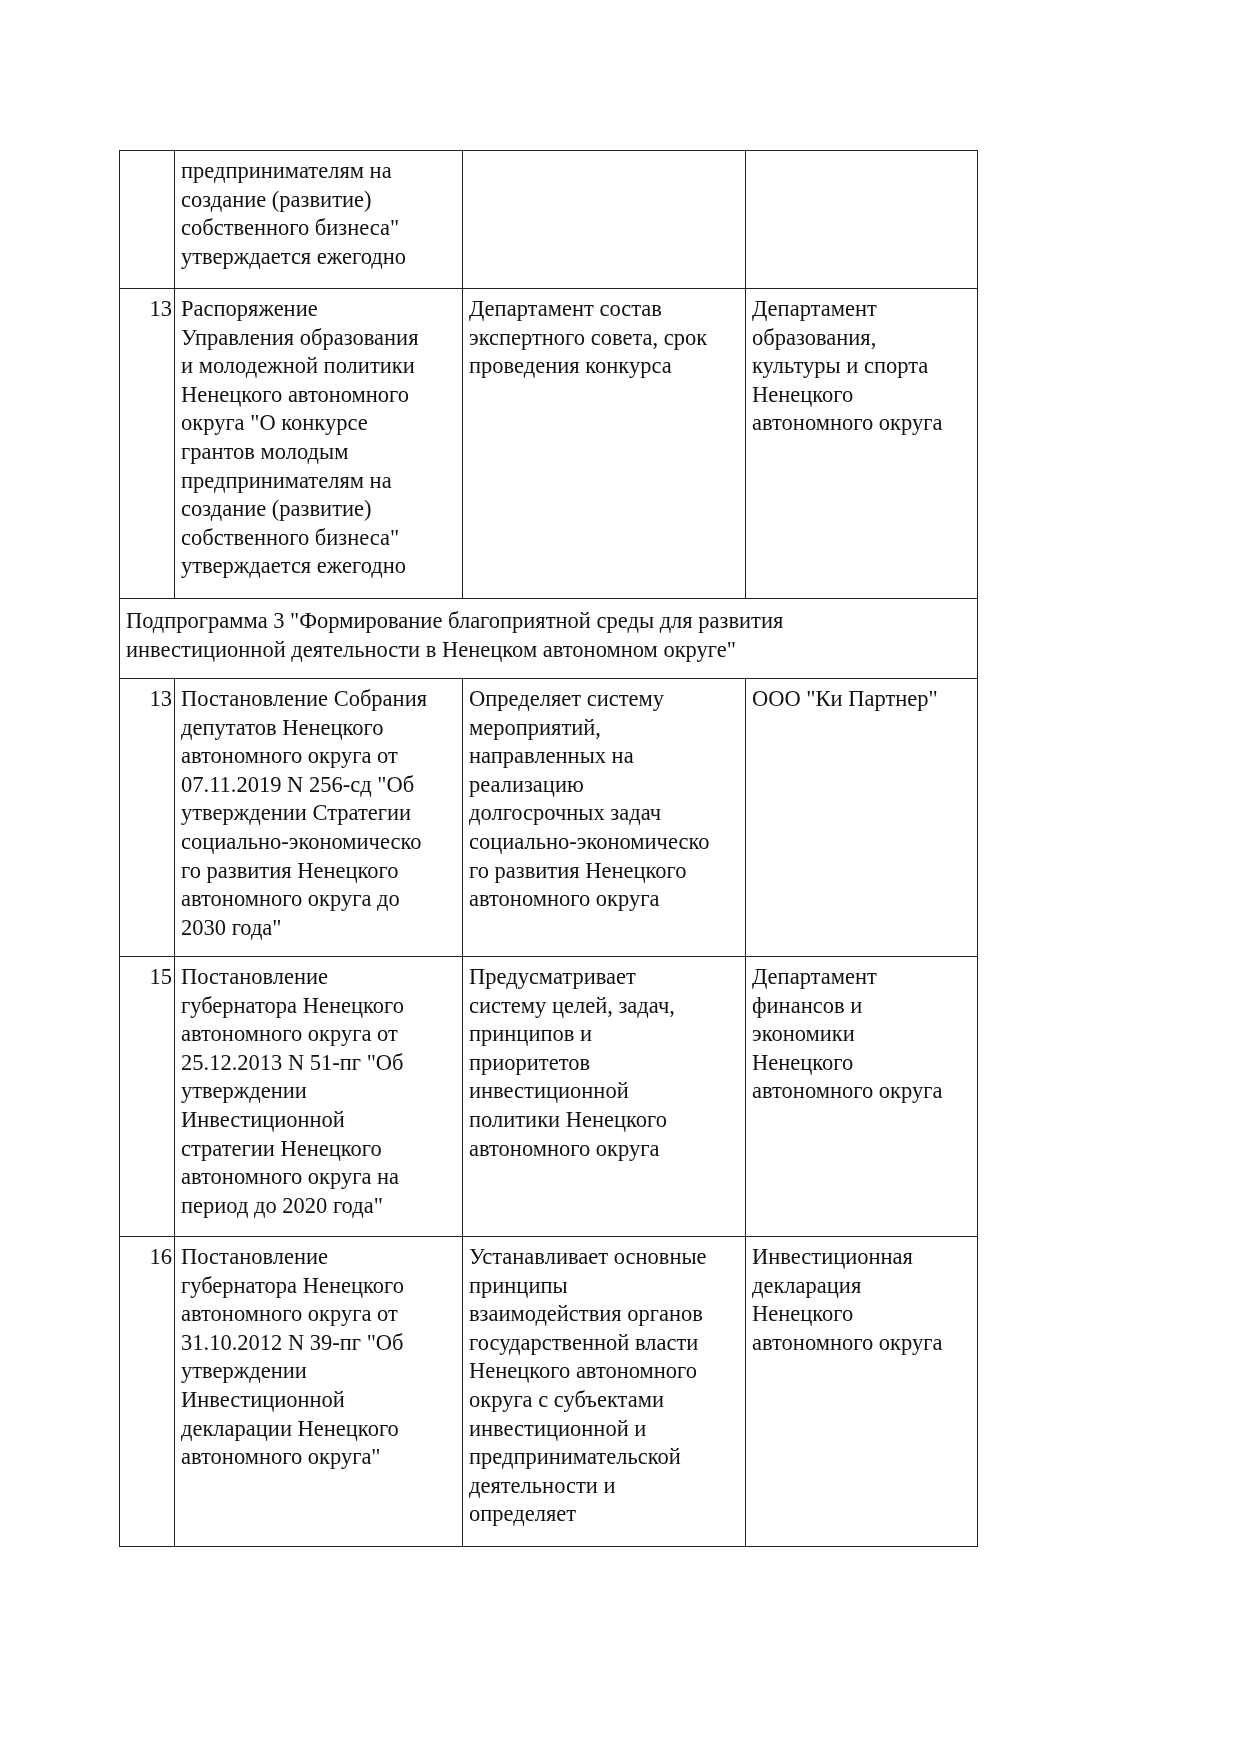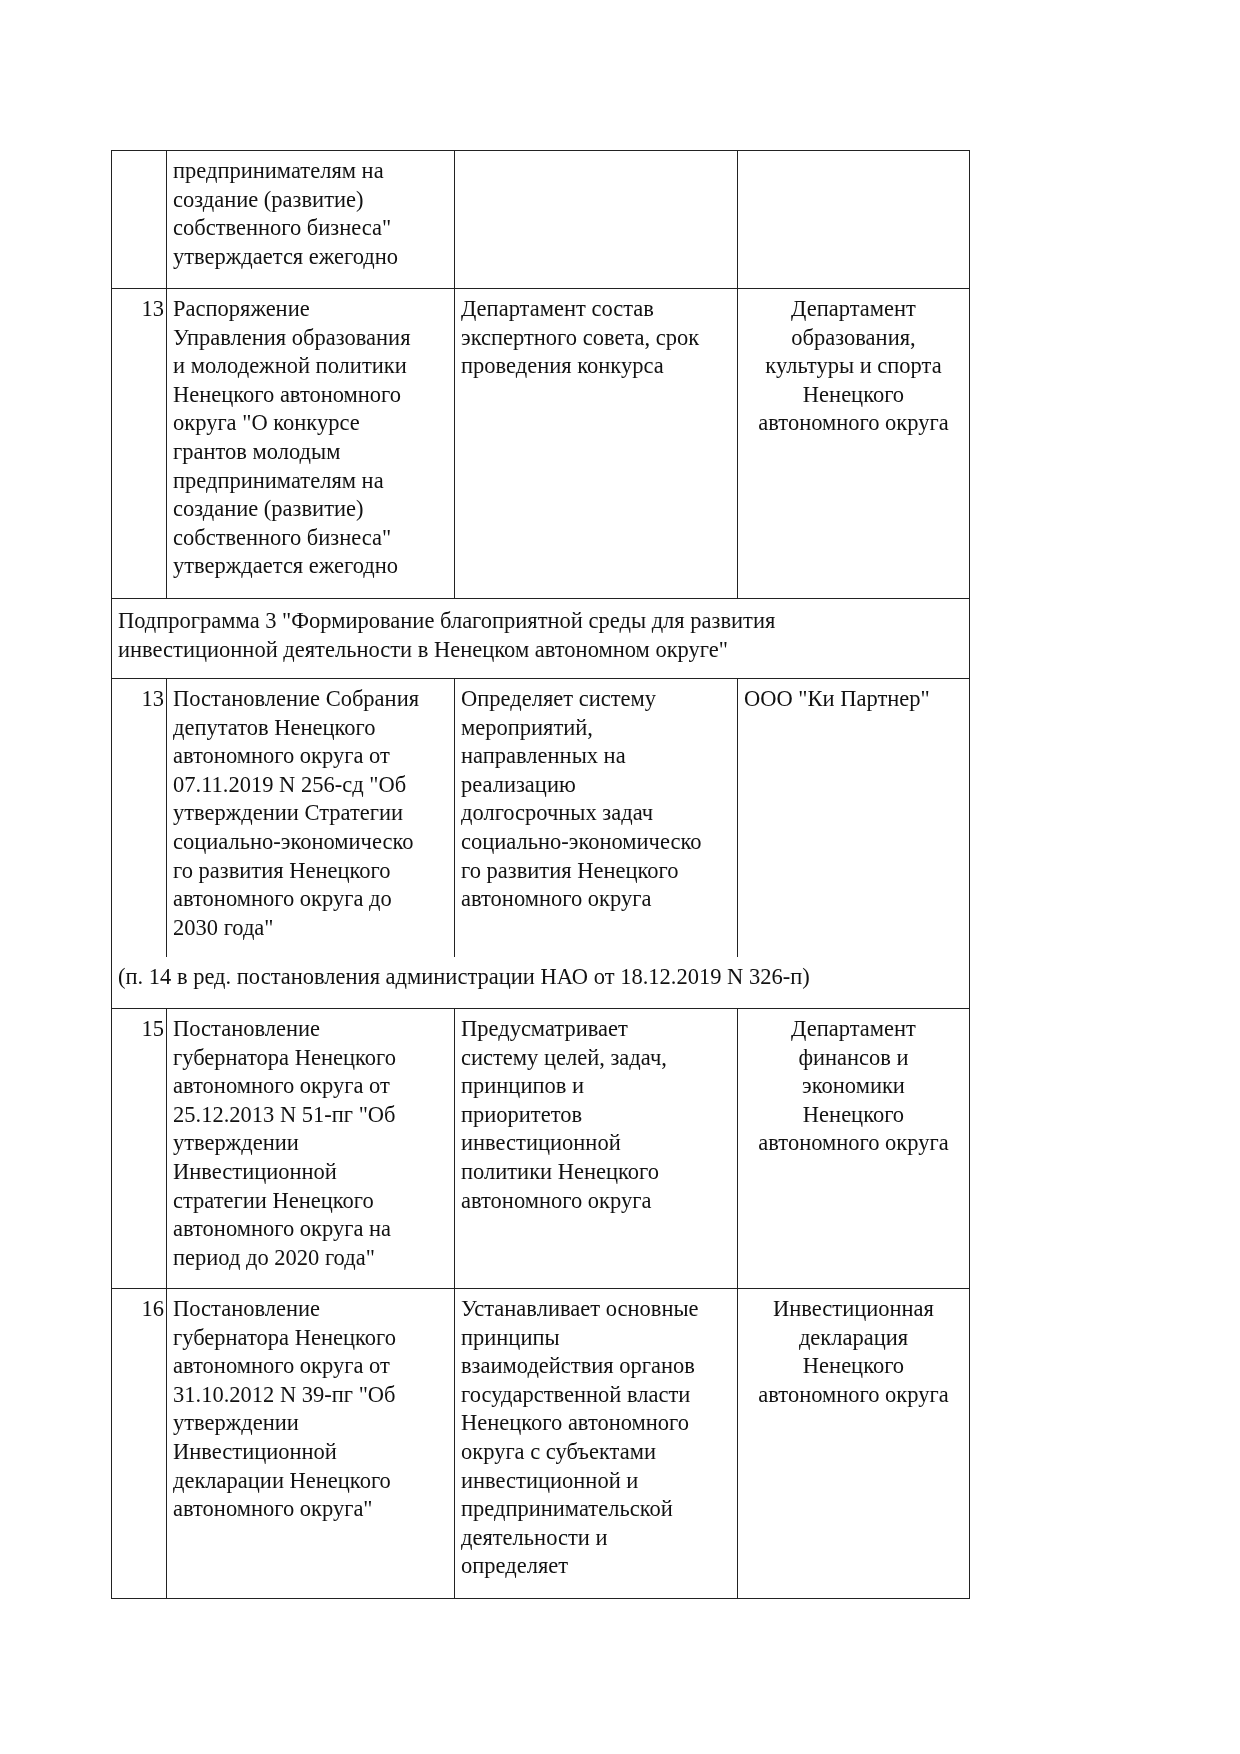--- a/index.html
+++ b/index.html
@@ -1,23 +1,23 @@
 <!DOCTYPE html>
 <html><head>
 <meta charset="utf-8">
 <style>
   html, body { margin:0; padding:0; background:#ffffff; }
   body { width:1240px; height:1754px; position:relative; overflow:hidden;
          font-family:"Liberation Serif", "DejaVu Serif", serif; color:#111; }
   .page { position:absolute; left:111px; top:150px; width:858px; }
-  table { border-collapse:collapse; width:858px; table-layout:fixed; }
+  table { border-collapse:collapse; width:858px; table-layout:fixed;margin-left:8px; }
   td { border:1.5px solid #222; vertical-align:top; font-size:22.5px; line-height:28.6px;
        padding:6px 6px 8px 6px; }
   td.num { text-align:right; padding-left:2px; padding-right:2px; }
-  td.c4 { text-align:center; }
+  td.c4 { text-align:left; }
   td.left4 { text-align:left; }
   td.span { padding:8px 6px; }
   td.note { border-left:1.5px solid #222; border-right:1.5px solid #222; padding:6px 6px 10px 6px; }
   .pre { white-space:pre-line; }
   .nobottom td { border-bottom:none; }
   .notop td.note { border-top:none; }
 </style>
 </head>
 <body>
 
@@ -83,23 +83,20 @@
 мероприятий,
 направленных на
 реализацию
 долгосрочных задач
 социально-экономическо
 го развития Ненецкого
 автономного округа</td>
       <td class="pre left4">ООО "Ки Партнер"</td>
     </tr>
 
-    <tr class="notop" style="height:52px">
-      <td colspan="4" class="note">(п. 14 в ред. постановления администрации НАО от 18.12.2019 N 326-п)</td>
-    </tr>
 
     <tr style="height:280px">
       <td class="num">15</td>
       <td class="pre">Постановление
 губернатора Ненецкого
 автономного округа от
 25.12.2013 N 51-пг "Об
 утверждении
 Инвестиционной
 стратегии Ненецкого

